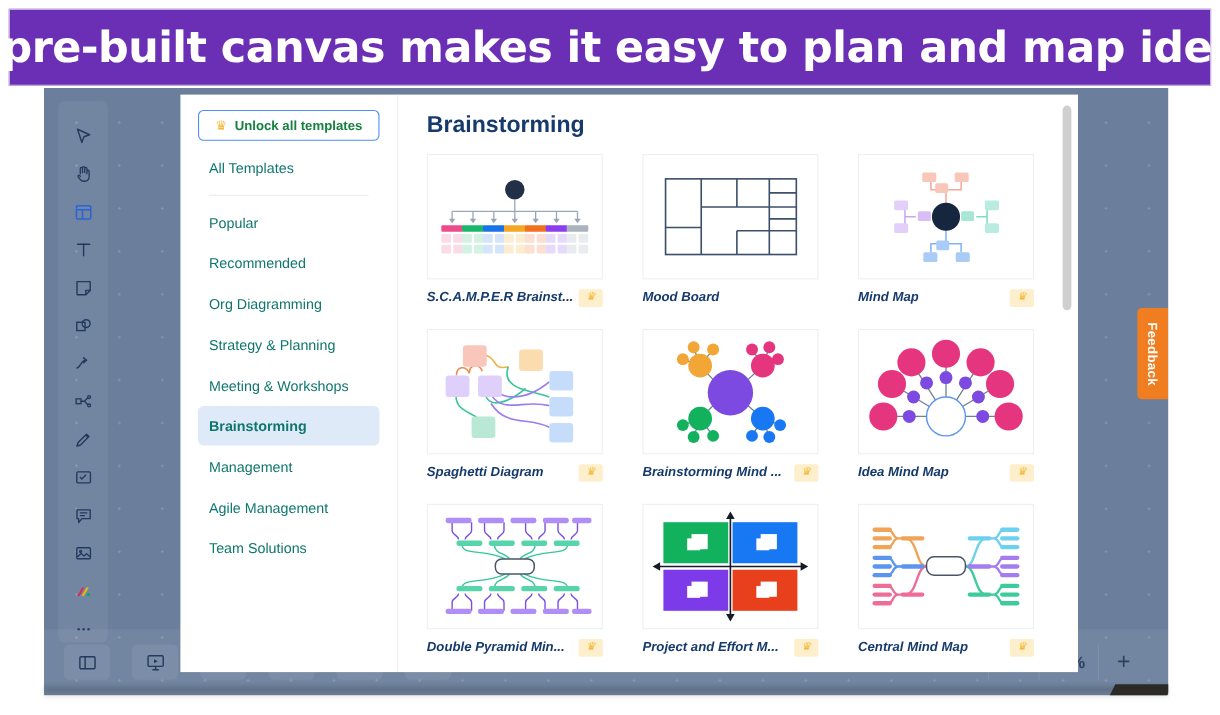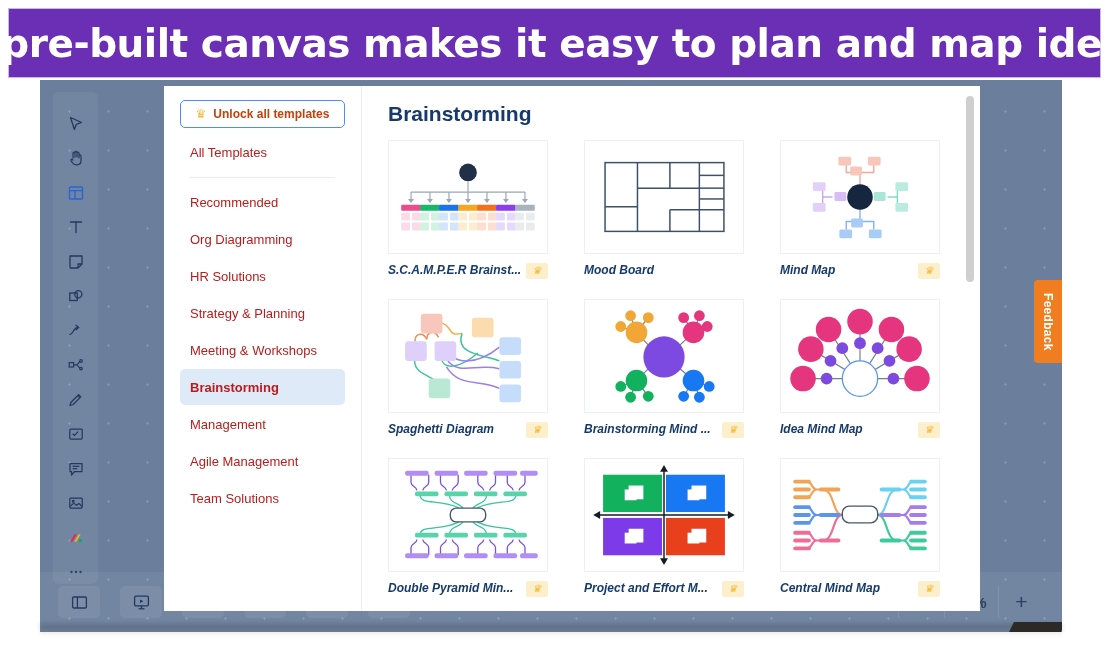--- a/index.html
+++ b/index.html
@@ -117,28 +117,28 @@
   }
   #unlock-btn {
     height: 28px;
     border: 1px solid #4d8ef7;
     border-radius: 5px;
     display: flex; align-items: center; justify-content: center;
     gap: 7px;
     margin-bottom: 6px;
   }
   #unlock-label {
-    color: #c2410c; font-size: 12px; font-weight: bold;
+    color: #15803d; font-size: 12px; font-weight: bold;
   }
   .crown { color: #f3b838; font-size: 12px; line-height: 1; }
   .nav-item {
     height: 36px;
     display: flex; align-items: center;
     padding: 0 10px;
-    color: #b91c1c;
+    color: #0f766e;
     font-size: 13px;
     border-radius: 5px;
     margin-top: 1px;
   }
   .nav-item.selected {
     background: #dfeaf9;
     font-weight: bold;
   }
   .nav-divider {
     height: 1px; background: #e8ecf2; margin: 7px 10px 6px 10px;
@@ -361,23 +361,23 @@
 
   <div id="templates-panel">
 
     <div id="panel-sidebar">
       <div id="unlock-btn">
         <span class="crown">♛</span>
         <span id="unlock-label">Unlock all templates</span>
       </div>
       <div class="nav-item">All Templates</div>
       <div class="nav-divider"></div>
+      <div class="nav-item">Popular</div>
       <div class="nav-item">Recommended</div>
       <div class="nav-item">Org Diagramming</div>
-      <div class="nav-item">HR Solutions</div>
       <div class="nav-item">Strategy &amp; Planning</div>
       <div class="nav-item">Meeting &amp; Workshops</div>
       <div class="nav-item selected">Brainstorming</div>
       <div class="nav-item">Management</div>
       <div class="nav-item">Agile Management</div>
       <div class="nav-item">Team Solutions</div>
     </div>
 
     <div id="panel-main">
       <div id="panel-title">Brainstorming</div>

